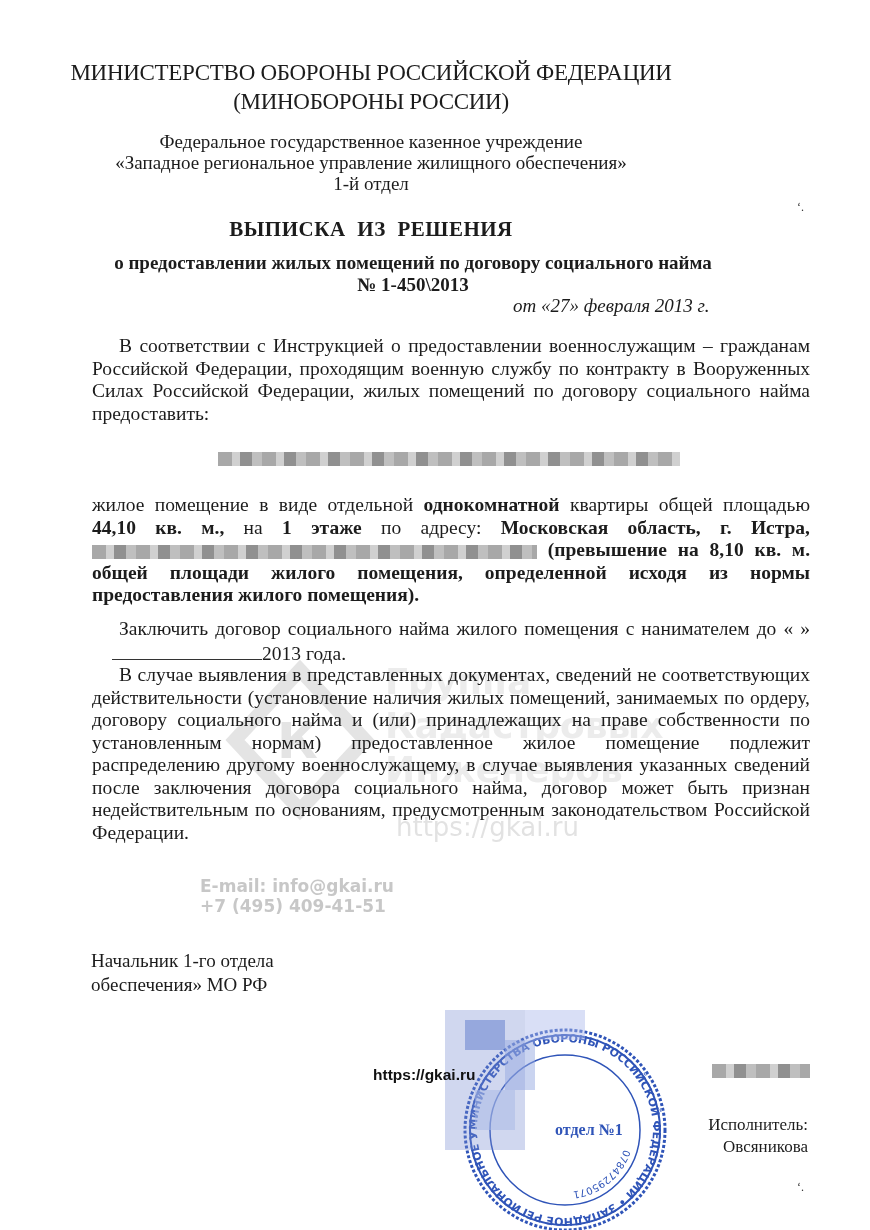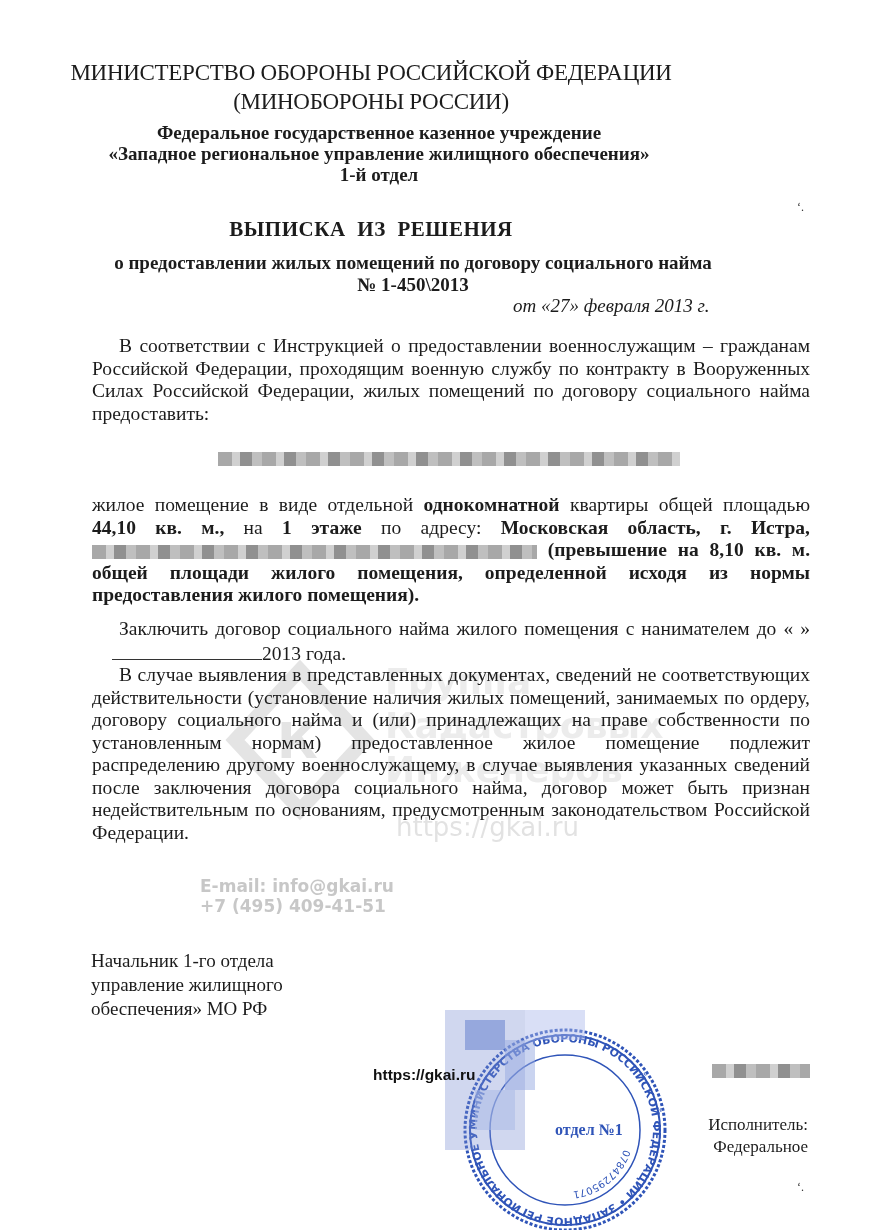--- a/index.html
+++ b/index.html
@@ -3,21 +3,21 @@
 <meta charset="utf-8">
 <style>
   html, body { margin: 0; padding: 0; }
   body {
     width: 870px; height: 1230px; background: #ffffff; position: relative; overflow: hidden;
     font-family: "Liberation Serif", "DejaVu Serif", serif; color: #1c1c1c;
   }
   .abs { position: absolute; }
   .center { left: 0; width: 742px; text-align: center; }
   .h-ministry { top: 58px; font-size: 23px; line-height: 29px; letter-spacing: -0.3px; }
-  .h-org { top: 122px; font-size: 19px; line-height: 21px; font-weight: bold; padding-left: 8px; }
+  .h-org { top: 131px; font-size: 19px; line-height: 21px; font-weight: normal; }
   .h-title { top: 217px; font-size: 21px; font-weight: bold; letter-spacing: 0.5px; word-spacing: 6px; }
   .h-sub { top: 252px; font-size: 19px; line-height: 22px; font-weight: bold; margin-left: 42px; }
   .h-date { top: 295px; left: 513px; font-size: 19px; font-style: italic; }
   .para { left: 92px; width: 718px; font-size: 19.5px; line-height: 22.5px; text-align: justify; text-align-last: left; }
   .para p { margin: 0; }
   .indent { text-indent: 27px; }
   b { font-weight: bold; }
   .blur {
     display: inline-block; height: 14px; vertical-align: middle;
     background: repeating-linear-gradient(90deg, #9a9a9a 0 14px, #c8c8c8 14px 22px, #7d7d7d 22px 34px, #b4b4b4 34px 44px);
@@ -86,21 +86,20 @@
 <div class="abs para" style="top:618px;">
   <p class="indent"><span>Заключить договор социального найма жилого помещения с нанимателем до «   »</span><span class="blank"></span><span>2013 года.</span></p>
 </div>
 
 <div class="abs para" style="top:664px;">
   <p class="indent">В случае выявления в представленных документах, сведений не соответствующих действительности (установление наличия жилых помещений, занимаемых по ордеру, договору социального найма и (или) принадлежащих на праве собственности по установленным нормам) предоставленное жилое помещение подлежит распределению другому военнослужащему, в случае выявления указанных сведений после заключения договора социального найма, договор может быть признан недействительным по основаниям, предусмотренным законодательством Российской Федерации.</p>
 </div>
 
 <div class="abs sig">
   <div>Начальник 1-го отдела</div>
-  <div>управление жилищного</div>
   <div>обеспечения» МО РФ</div>
 </div>
 
 <svg class="abs stamp" viewBox="0 0 240 220">
   <defs>
     <path id="stampCircle" d="M120,120 m-88,0 a88,88 0 1,1 176,0 a88,88 0 1,1 -176,0"></path>
     <path id="innerCircle" d="M120,120 m-62,0 a62,62 0 1,1 124,0 a62,62 0 1,1 -124,0"></path>
   </defs>
   <circle cx="120" cy="120" r="100" fill="none" stroke="#2f54b8" stroke-width="3" stroke-dasharray="3 2"></circle>
   <circle cx="120" cy="120" r="95" fill="none" stroke="#2f54b8" stroke-width="2"></circle>
@@ -117,15 +116,15 @@
   <rect x="60" y="30" width="30" height="50" fill="rgba(150,170,225,0.5)"></rect>
   <rect x="30" y="80" width="40" height="40" fill="rgba(170,185,230,0.55)"></rect>
   <rect x="80" y="0" width="60" height="30" fill="rgba(170,185,235,0.45)"></rect>
 </svg>
 <div class="abs url-stamp">https://gkai.ru</div>
 
 <div class="abs blur blur-sign"></div>
 
 <div class="abs performer">
   <div>Исполнитель:</div>
-  <div>Федеральное</div>
+  <div>Овсяникова</div>
 </div>
 <div class="abs dots" style="top:1180px; left:797px;">‘.</div>
 
 </body></html>

